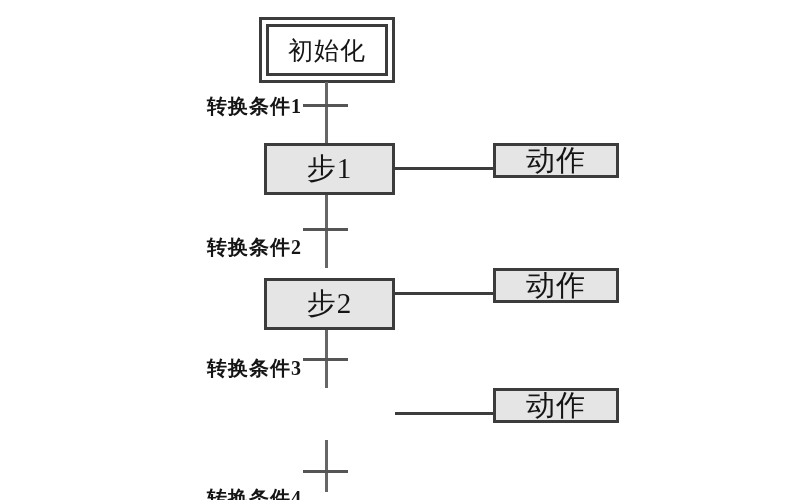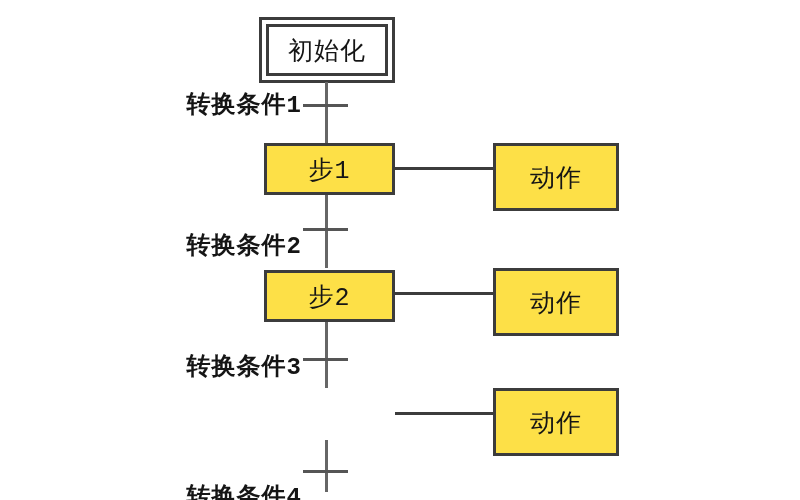--- a/index.html
+++ b/index.html
@@ -6,38 +6,38 @@
     margin: 0;
     padding: 0;
     background: #ffffff;
   }
   .canvas {
     position: relative;
     width: 800px;
     height: 500px;
     background: #ffffff;
     overflow: hidden;
-    font-family: Liberation Mono, monospace;
+    font-family: Liberation Serif, serif;
     color: #151515;
   }
   
   .box {
     position: absolute;
     box-sizing: border-box;
     border: 3px solid #3c3c3c;
-    background: #fde047;
+    background: #e5e5e5;
     display: flex;
     align-items: center;
     justify-content: center;
-    font-size: 25px;
+    font-size: 29px;
     letter-spacing: 1px;
     color: #151515;
   }
   .step-box   { left: 264px; width: 131px; height: 52px; }
-  .action-box { left: 493px; width: 126px; height: 68px; }
+  .action-box { left: 493px; width: 126px; height: 35px; }
 
   .init-outer {
     position: absolute;
     left: 259px; top: 17px;
     width: 136px; height: 66px;
     box-sizing: border-box;
     border: 3px solid #3c3c3c;
     background: #ffffff;
     padding: 4px;
   }
@@ -73,21 +73,21 @@
     background: #3c3c3c;
   }
   
   .t-label {
     position: absolute;
     left: 162px;
     width: 140px;
     height: 30px;
     line-height: 30px;
     text-align: right;
-    font-size: 24px;
+    font-size: 20px;
     font-weight: bold;
     letter-spacing: 1px;
     white-space: nowrap;
     color: #151515;
   }
 </style>
 </head>
 <body>
 
 <div class="canvas">
@@ -114,21 +114,21 @@
   <div class="t-label" style="top:483px;">转换条件4</div>
 
   <div class="box step-box" style="top:143px;">
     <span>步1</span>
   </div>
   <div class="connector" style="top:167px;"></div>
   <div class="box action-box" style="top:143px;">
     <span>动作</span>
   </div>
 
-  <div class="box step-box" style="top:270px;">
+  <div class="box step-box" style="top:278px;">
     <span>步2</span>
   </div>
   <div class="connector" style="top:292px;"></div>
   <div class="box action-box" style="top:268px;">
     <span>动作</span>
   </div>
 
   <div class="connector" style="top:412px;"></div>
   <div class="box action-box" style="top:388px;">
     <span>动作</span>

